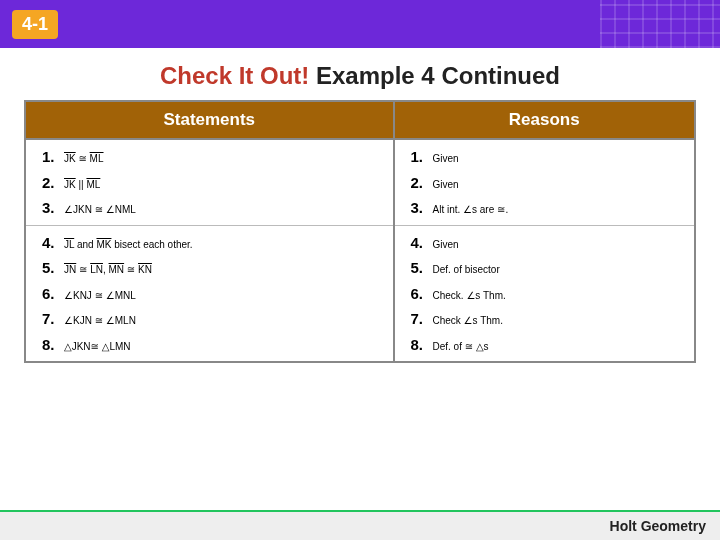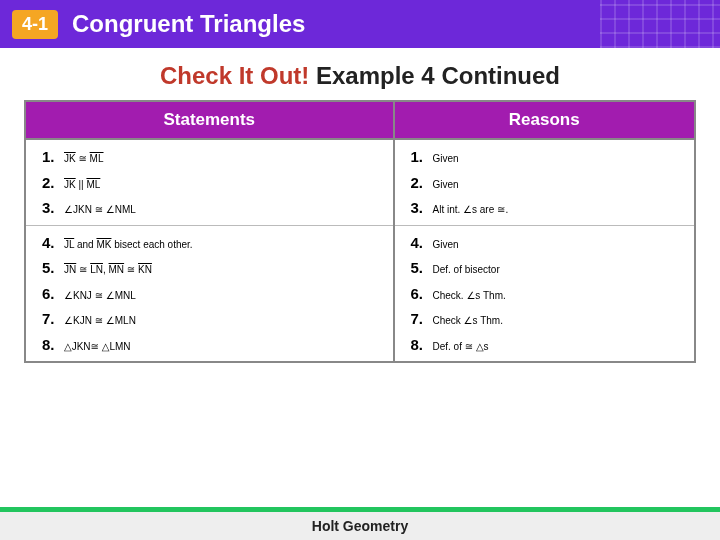--- a/index.html
+++ b/index.html
@@ -73,21 +73,21 @@
     }
 
     
     .proof-table {
       width: 100%;
       border-collapse: collapse;
       border: 2px solid #888;
     }
 
     .proof-table thead tr th {
-      background: #a21caf;
+      background: #a16207;
       color: #fff;
       font-size: 17px;
       font-weight: bold;
       padding: 8px 16px;
       border: 2px solid #888;
       text-align: center;
     }
 
     .proof-table tbody tr td {
       border: 1px solid #bbb;
@@ -158,43 +158,42 @@
 
     
     .footer {
       position: absolute;
       bottom: 0;
       left: 0;
       width: 100%;
       background: #eee;
       display: flex;
       align-items: center;
-      justify-content: center;
+      justify-content: flex-end;
       padding: 6px 14px;
-      border-top: 5px solid #22c55e;
+      border-top: 2px solid #22c55e;
     }
 
     .footer-left {
       font-size: 14px;
       font-weight: bold;
       color: #222;
     }
 
     .footer-right {
       font-size: 10px;
       color: #c00;
       text-align: right;
     }
   </style>
 </head>
 <body>
 
 <div class="header-bar" style="position:relative;">
   <span class="lesson-badge">4-1</span>
-  <span class="header-title">Congruent Triangles</span>
 </div>
 
 <div class="subheading">
   <span class="check-it-out">Check It Out!</span><span class="rest"> Example 4 Continued</span>
 </div>
 
 <div class="main-content">
   <table class="proof-table">
     <thead>
       <tr>

